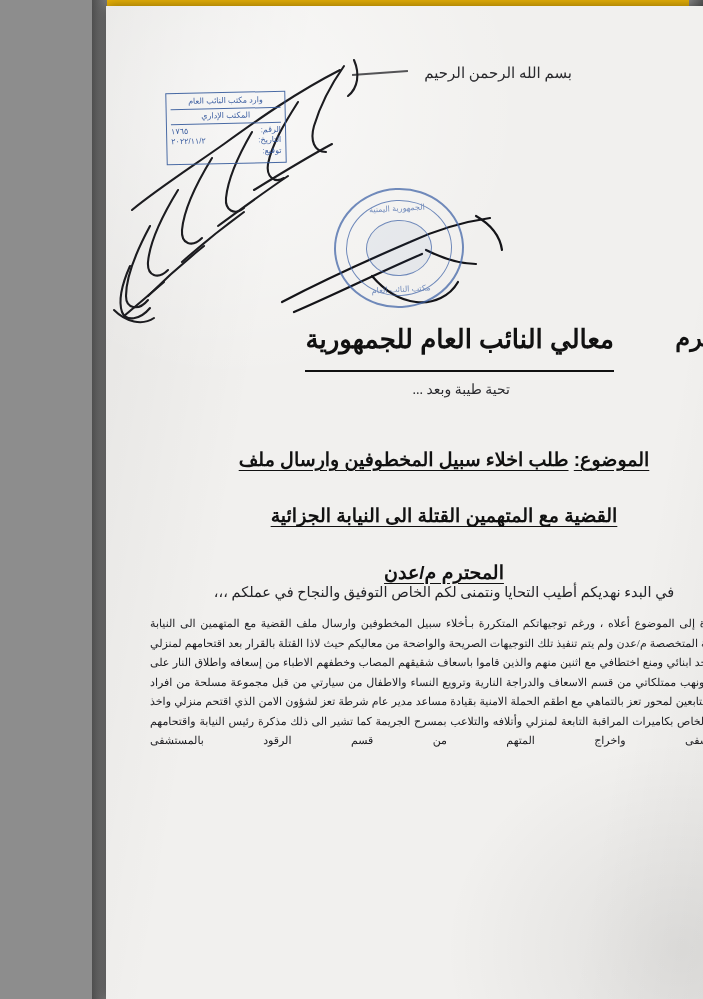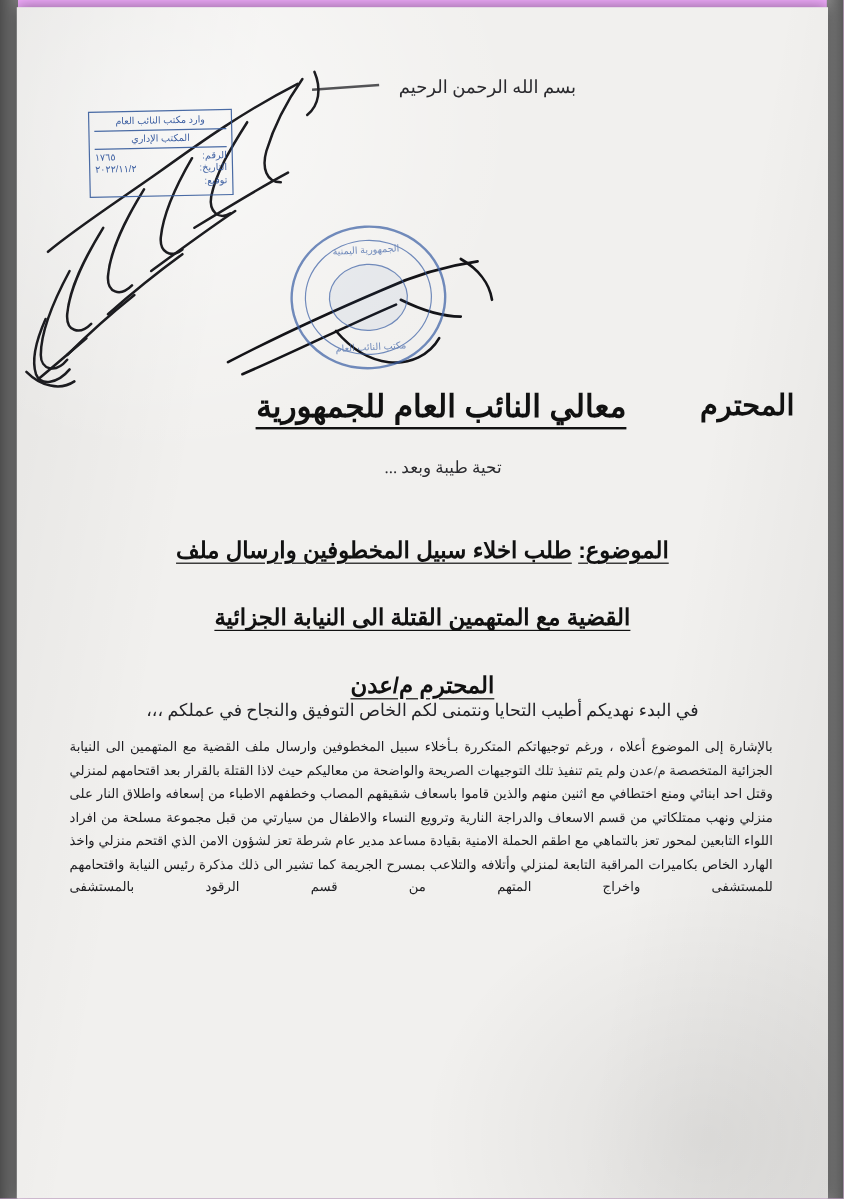--- a/index.html
+++ b/index.html
@@ -10,23 +10,23 @@
   body {
     width: 703px;
     height: 999px;
     overflow: hidden;
     font-family: "Liberation Serif", serif;
   }
 
   
   .scan {
     position: relative;
-    width: 703px;
+    width: 611px;
     height: 999px;
-    background: #f0abfc;
+    background: #eab308;
     overflow: hidden;
   }
   .paper {
     position: absolute;
     left: 14px;
     top: 6px;
     width: 676px;
     height: 993px;
     background: #f1f0ee;
     box-shadow: 0 0 12px rgba(0,0,0,0.45);
@@ -78,21 +78,21 @@
     top: 318px;
     right: 168px;
     font-size: 26px;
     font-weight: bold;
     letter-spacing: 1px;
     color: #111;
     font-family: "Liberation Sans", sans-serif;
   }
   .addressee .underline {
     border-bottom: 2px solid #111;
-    padding-bottom: 2px;
+    padding-bottom: 16px;
   }
   .respect {
     position: absolute;
     top: 318px;
     right: 28px;
     font-size: 24px;
     font-weight: bold;
     color: #111;
     font-family: "Liberation Sans", sans-serif;
   }

